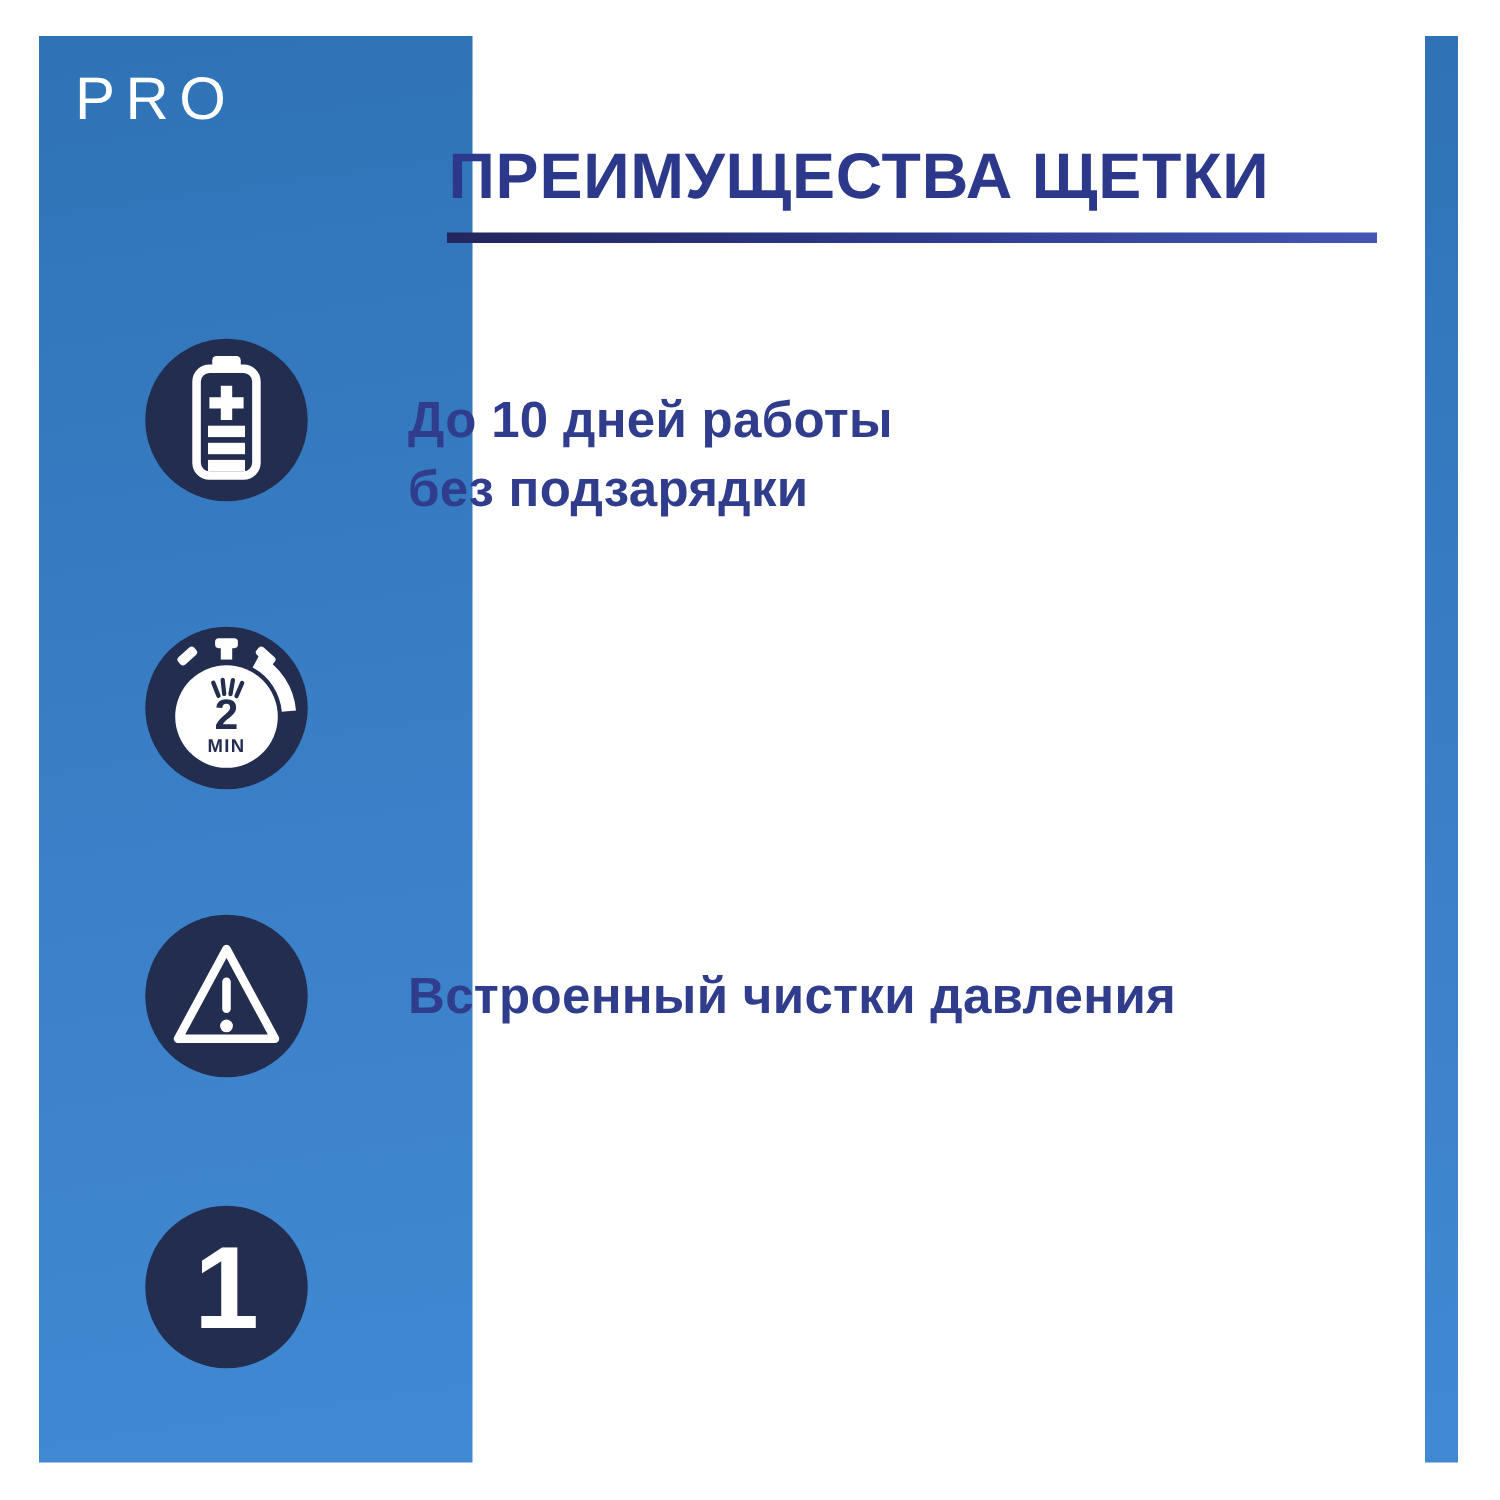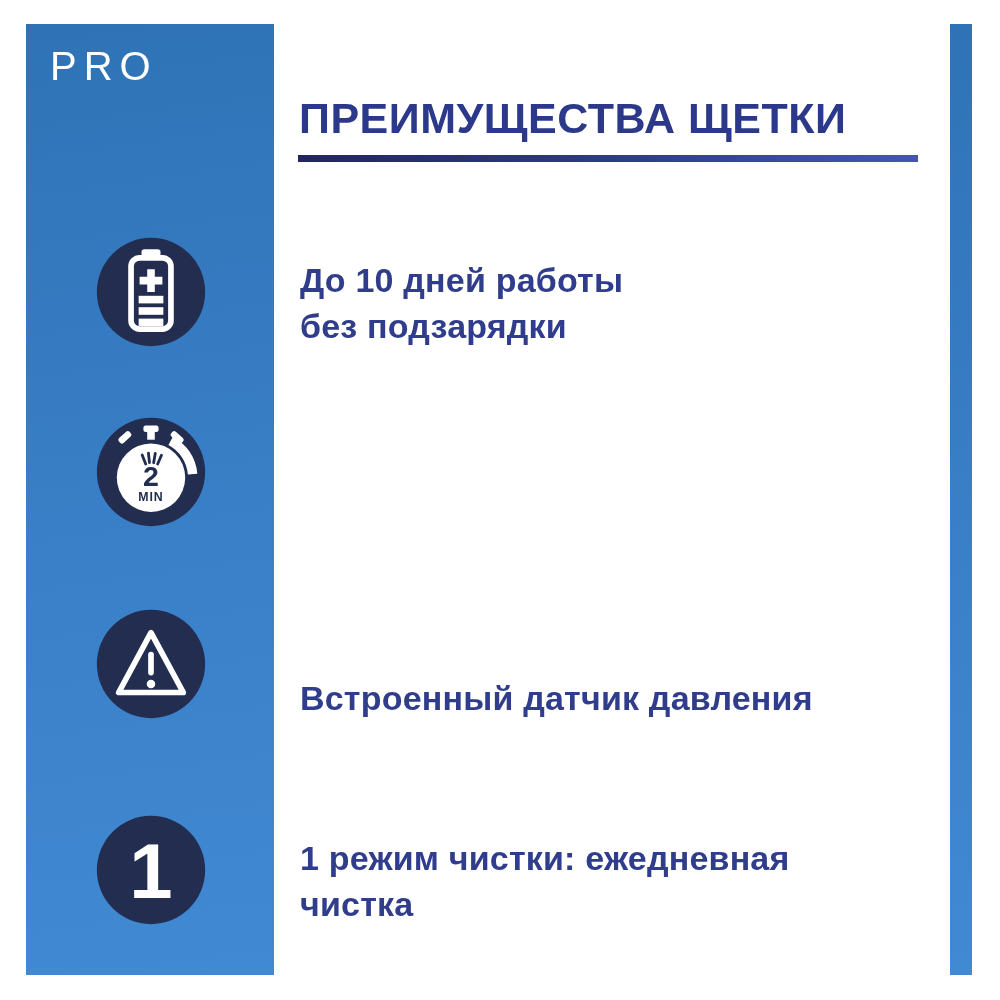--- a/index.html
+++ b/index.html
@@ -5,41 +5,42 @@
   html,body{margin:0;padding:0;}
   body{
     width:1000px;height:1000px;position:relative;overflow:hidden;
     background:#ffffff;
     font-family:"Liberation Sans",sans-serif;
   }
   
   .left-panel{
     position:absolute;left:26px;top:24px;width:248px;height:951px;
     background:linear-gradient(172deg,#2f73b6 0%,#3a80c8 55%,#4189d3 100%);
+    padding-left:41px;
   }
   .brand{
     position:absolute;left:24px;top:22px;
     color:#ffffff;font-size:40px;font-weight:300;letter-spacing:7px;line-height:40px;
   }
   
   .right-strip{
     position:absolute;left:950px;top:24px;width:22px;height:951px;
     background:linear-gradient(172deg,#2f73b6 0%,#3a80c8 55%,#4189d3 100%);
   }
   .title{
     position:absolute;left:299px;top:92px;
     color:#2c398b;font-size:43px;font-weight:700;letter-spacing:.5px;line-height:52px;
     white-space:nowrap;
   }
   .title-rule{
     position:absolute;left:298px;top:155px;width:620px;height:7px;
     background:linear-gradient(90deg,#23265c 0%,#2d3a8c 50%,#4455b5 100%);
   }
   .feature-row{
-    position:absolute;left:94px;display:flex;gap:92px;align-items:flex-end;
+    position:absolute;left:94px;display:flex;gap:64px;align-items:flex-start;
   }
   .row-1{top:223px}.row-2{top:415px}.row-3{top:607px}.row-4{top:801px}
   .feature-icon{width:114px;height:114px;flex:none;}
   .feature-text{
     color:#303d8c;font-size:34px;font-weight:700;line-height:46px;
     padding-top:34px;white-space:pre-line;letter-spacing:.2px;
   }
   svg text{font-family:"Liberation Sans",sans-serif;}
 </style>
 </head>
@@ -88,23 +89,21 @@
   </svg>
 </div>
 
 <div class="feature-row row-3">
   <svg class="feature-icon" viewBox="0 0 120 120">
     <circle cx="60" cy="60" r="57" fill="#222d4f"></circle>
     <path d="M60 27 L26 90 L94 90 Z" fill="none" stroke="#ffffff" stroke-width="6" stroke-linejoin="round"></path>
     <rect x="57" y="47" width="6" height="25" rx="3" fill="#ffffff"></rect>
     <circle cx="60" cy="81" r="4.5" fill="#ffffff"></circle>
   </svg>
-  <div class="feature-text">Встроенный датчик давления</div>
+  <div class="feature-text">Встроенный чистки давления</div>
 </div>
 
 <div class="feature-row row-4">
   <svg class="feature-icon" viewBox="0 0 120 120">
     <circle cx="60" cy="60" r="57" fill="#222d4f"></circle>
     <text x="60" y="89" font-size="82" font-weight="bold" fill="#ffffff" text-anchor="middle">1</text>
   </svg>
-  <div class="feature-text">1 режим чистки: ежедневная
-чистка</div>
 </div>
 
 </body></html>

